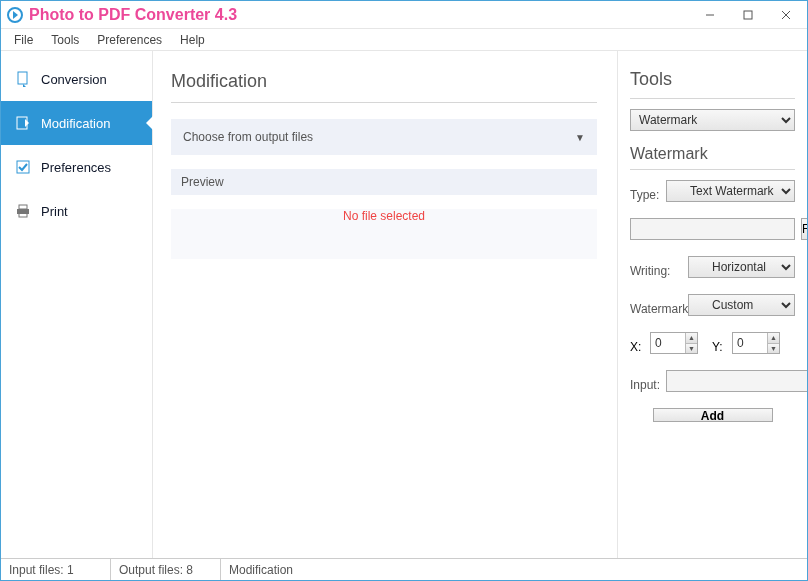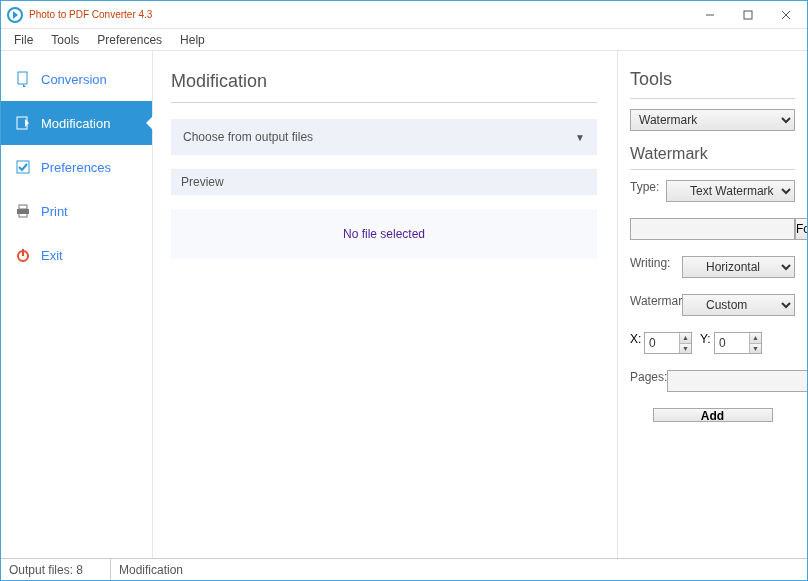--- a/index.html
+++ b/index.html
@@ -1,49 +1,49 @@
 <!DOCTYPE html>
 <html><head>
 <meta charset="utf-8">
 <style>
 * { box-sizing: border-box; margin: 0; padding: 0; font-family: "Segoe UI", Tahoma, sans-serif; font-size: 12px; }
 body { width: 808px; height: 581px; border: 1px solid #4aa3d8; background: #fff; display: flex; flex-direction: column; }
 
 .titlebar { height: 28px; display: flex; align-items: center; padding: 0 2px 0 6px; background: #fff; border-bottom: 1px solid #e6e6e6; }
 .titlebar .app-icon { width: 16px; height: 16px; margin-right: 6px; }
-.titlebar .title { flex: 1; color: #c2410c; font-size: 10px; }
+.titlebar .title { flex: 1; color: #ec4899; font-size: 16px; font-weight: bold; }
 .titlebar .winbtn { width: 38px; height: 26px; display: flex; align-items: center; justify-content: center; color: #555; }
 
 .menubar { height: 22px; display: flex; align-items: center; padding: 0 4px; border-bottom: 1px solid #e6e6e6; color: #444; }
 .menubar .menuitem { padding: 2px 9px; cursor: default; }
 
 .body-row { flex: 1; display: flex; min-height: 0; }
 
 .sidebar { width: 152px; background: #fff; border-right: 1px solid #e6e6e6; padding-top: 6px; }
-.sbitem { height: 44px; display: flex; align-items: center; padding-left: 14px; gap: 10px; color: #3b82f6; position: relative; }
+.sbitem { height: 44px; display: flex; align-items: center; padding-left: 14px; gap: 10px; color: #0f172a; position: relative; }
 .sbitem .lbl { font-size: 13px; }
 .sbitem.active { background: #2e96d6; color: #fff; }
 .sbitem.active::after { content: ""; position: absolute; right: -1px; top: 50%; transform: translateY(-50%); border: 7px solid transparent; border-right-color: #fff; }
 .sbicon { width: 16px; height: 16px; display: flex; align-items: center; justify-content: center; }
 
 .main { flex: 1; padding: 20px 20px 10px 18px; overflow: auto; }
 .main h2 { font-size: 18px; font-weight: 400; color: #555; margin-bottom: 10px; }
 .main .hr { border-bottom: 1px solid #d6d6d6; margin-bottom: 16px; }
 .selbar { background: #eef1f8; height: 36px; display: flex; align-items: center; justify-content: space-between; padding: 0 12px; color: #555; margin-bottom: 14px; }
 .caret { font-size: 10px; }
 .prevhead { background: #eef1f8; height: 26px; display: flex; align-items: center; padding: 0 10px; color: #555; margin-bottom: 14px; }
-.prevbody { background: #f8f9fc; height: 50px; display: flex; align-items: center; justify-content: center; color: #4c1d95; }
+.prevbody { background: #f8f9fc; height: 50px; display: flex; align-items: flex-start; justify-content: center; color: #ef4444; }
 
 .rpanel { width: 190px; border-left: 1px solid #e6e6e6; padding: 18px 12px 10px 12px; overflow: auto; }
 .rpanel h2 { font-size: 18px; font-weight: 400; color: #555; margin-bottom: 8px; }
 .rpanel .hr { border-bottom: 1px solid #d6d6d6; margin-bottom: 10px; }
 .rpanel h3 { font-size: 16px; font-weight: 400; color: #555; margin: 14px 0 6px; }
 select, input[type=text], .numbox { border: 1px solid #a8a8a8; background: #f4f4f4; height: 22px; font-size: 12px; padding: 0 4px; color: #333; }
 select { background: linear-gradient(#f7f7f7,#e6e6e6); }
-.row { display: flex; align-items: flex-start; margin-bottom: 16px; }
+.row { display: flex; align-items: flex-end; margin-bottom: 16px; gap: 6px; }
 .row .label { width: 52px; color: #555; }
 .row select { flex: 1; padding-left: 19px; }
 .textinput { flex: 1; background: #fff; }
 .fontbtn { width: 42px; height: 22px; background: linear-gradient(#f7f7f7,#e6e6e6); border: 1px solid #a8a8a8; font-size: 12px; }
 .numwrap { position: relative; display: inline-flex; align-items: center; }
 .numwrap input { width: 48px; background: #fff; padding-right: 14px; }
 .spin { position: absolute; right: 1px; top: 1px; bottom: 1px; width: 12px; display: flex; flex-direction: column; }
 .spin div { flex: 1; background: linear-gradient(#f7f7f7,#e0e0e0); border-left: 1px solid #bbb; font-size: 7px; line-height: 9px; text-align: center; color: #555; }
 .spin div:first-child { border-bottom: 1px solid #bbb; }
 .addbtn { width: 120px; height: 14px; margin: 8px auto 0; display: block; background: linear-gradient(#f7f7f7,#e6e6e6); border: 1px solid #a8a8a8; font-weight: 600; font-size: 12px; }
@@ -119,29 +119,20 @@
     </div>
     <div class="sbitem">
       <span class="sbicon">
           <svg viewBox="0 0 16 16">
             <rect x="4" y="2" width="8" height="4" fill="none" stroke="#777"></rect>
             <rect x="2" y="6" width="12" height="5" fill="#777"></rect>
             <rect x="4" y="9" width="8" height="5" fill="none" stroke="#777"></rect>
           </svg>
         </span>
       <span class="lbl">Print</span>
-    </div>
-    <div class="sbitem">
-      <span class="sbicon">
-          <svg viewBox="0 0 16 16">
-            <circle cx="8" cy="9" r="5" fill="none" stroke="#e15030" stroke-width="2"></circle>
-            <line x1="8" y1="2" x2="8" y2="9" stroke="#e15030" stroke-width="2"></line>
-          </svg>
-        </span>
-      <span class="lbl">Exit</span>
     </div>
   </div>
 
   <div class="main">
     <h2>Modification</h2>
     <div class="hr"></div>
     <div class="selbar">
       <span>Choose from output files</span>
       <span class="caret">▼</span>
     </div>
@@ -195,24 +186,25 @@
       <span class="numwrap">
         <input type="text" value="0" style="">
         <span class="spin">
             <div>▲</div>
             <div>▼</div>
           </span>
       </span>
     </div>
 
     <div class="row">
-      <span class="label">Pages:</span>
+      <span class="label">Input:</span>
       <input type="text" class="textinput" value="" style="">
     </div>
 
     <button class="addbtn">Add</button>
   </div>
 </div>
 
 <div class="statusbar">
+  <div class="cell" style="width:110px;">Input files: 1</div>
   <div class="cell" style="width:110px;">Output files: 8</div>
   <div class="cell">Modification</div>
 </div>
 
 </body></html>

